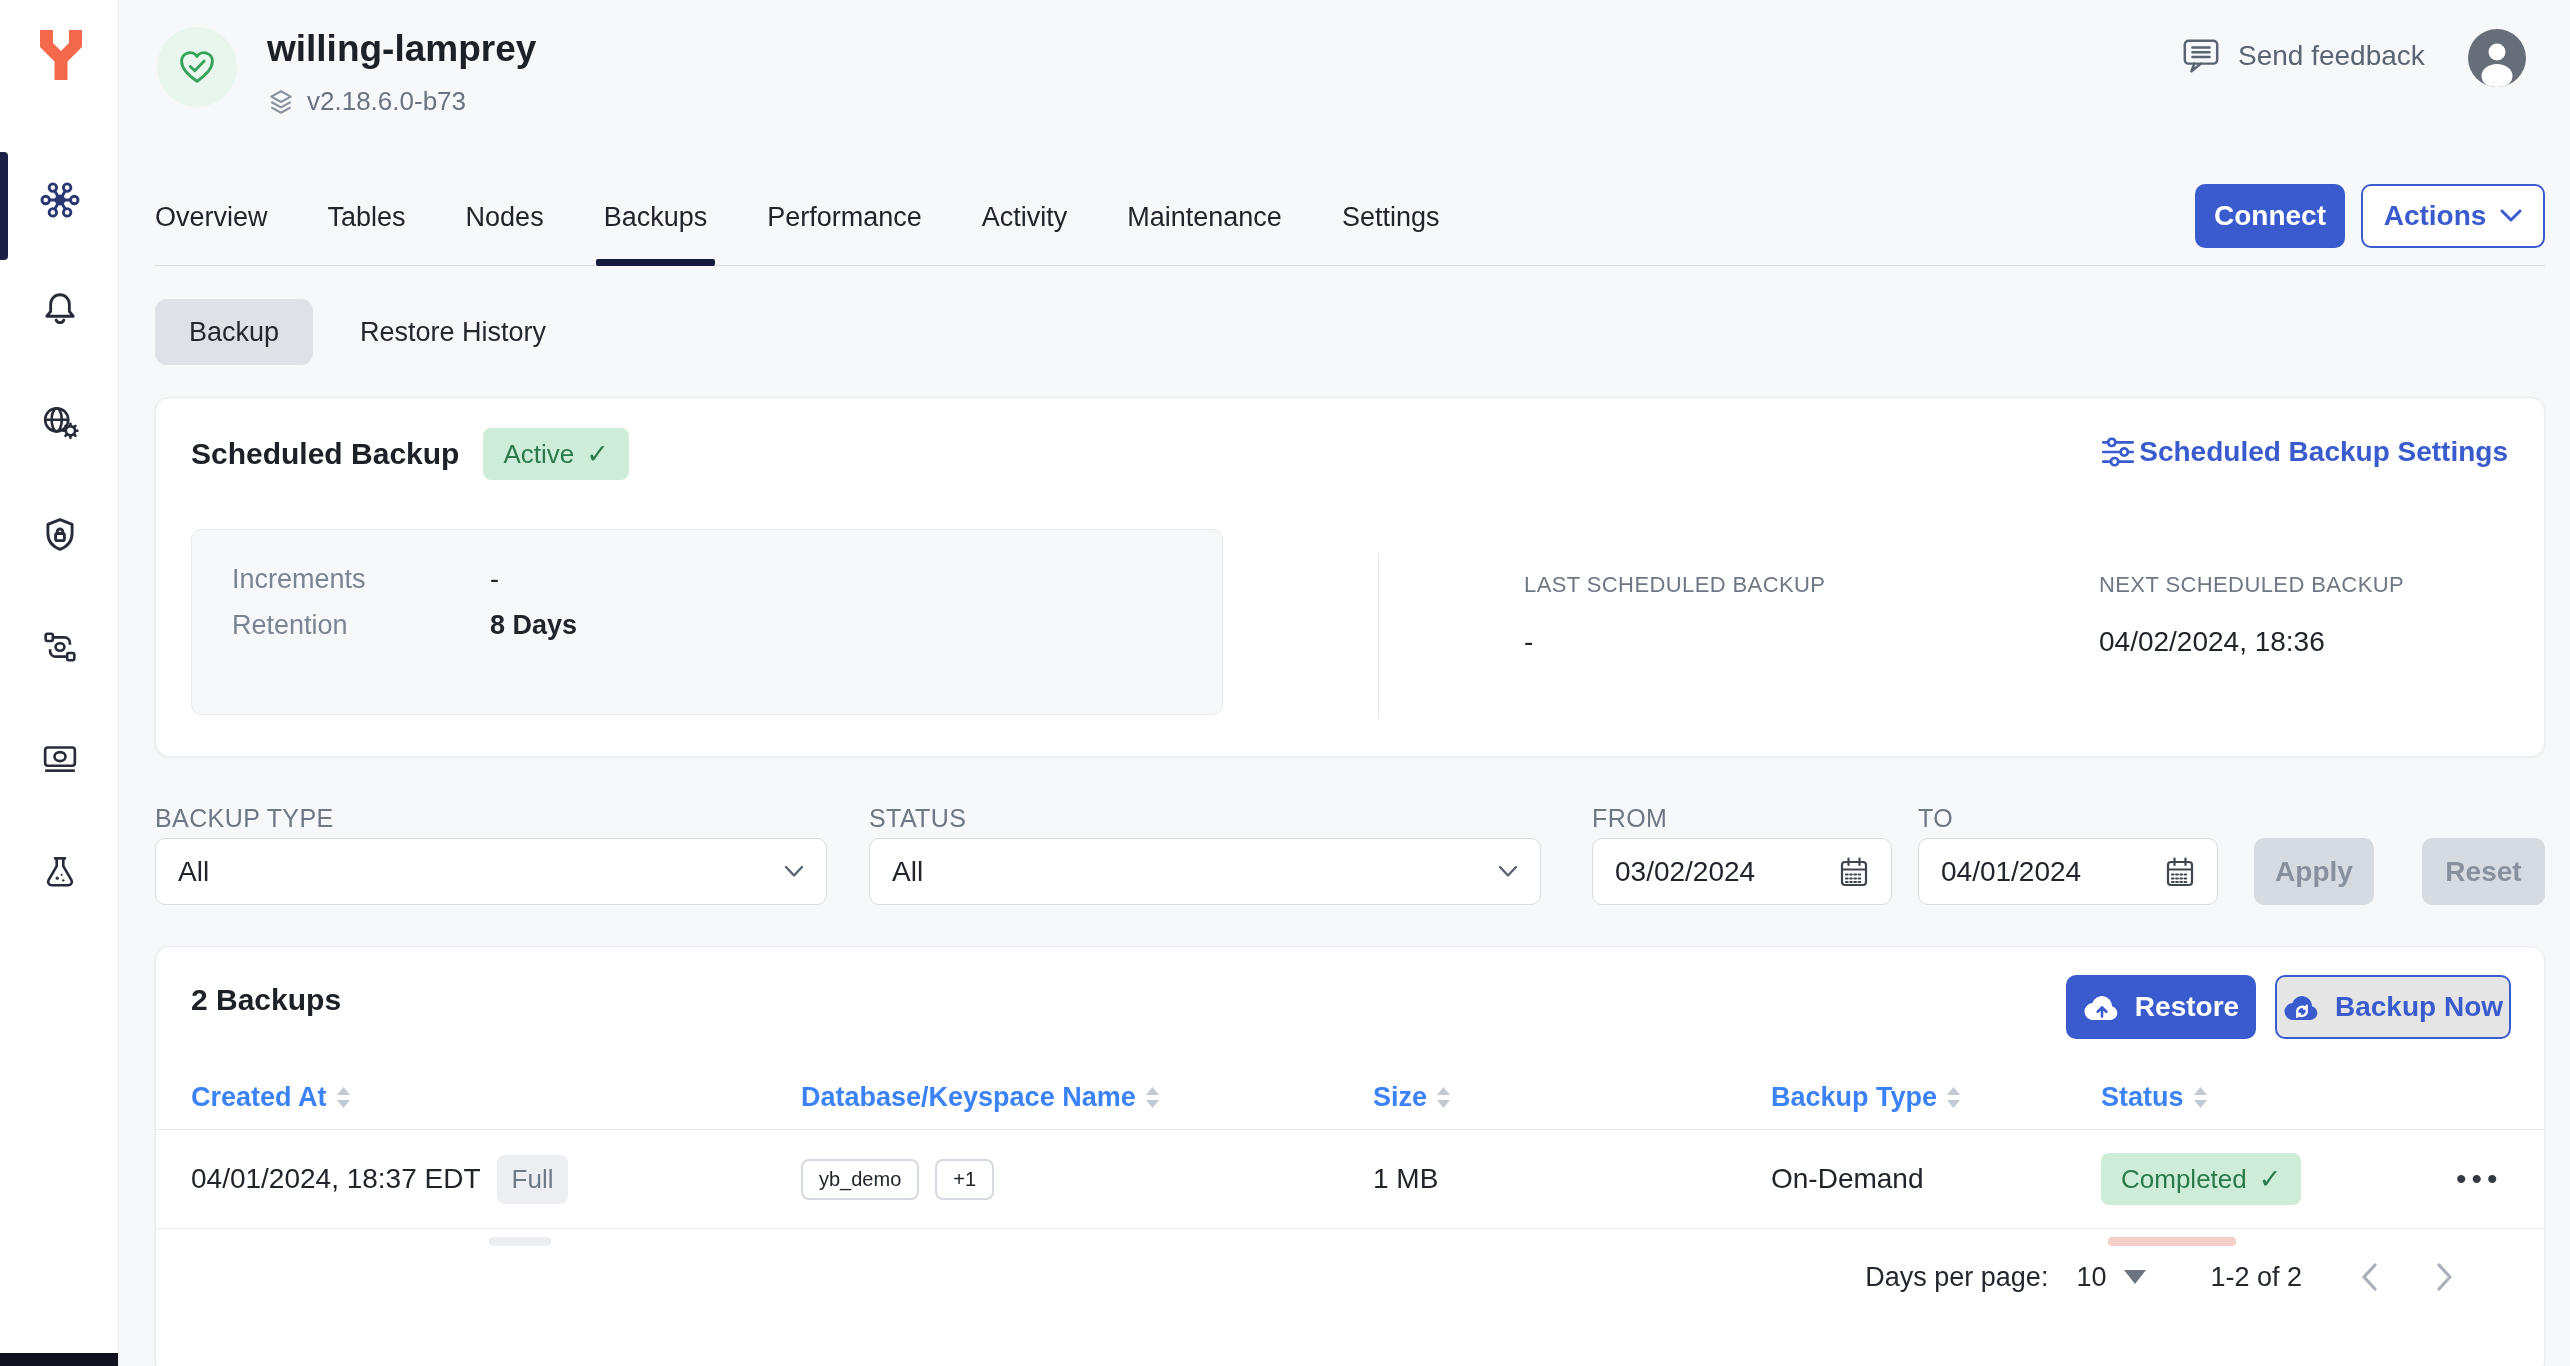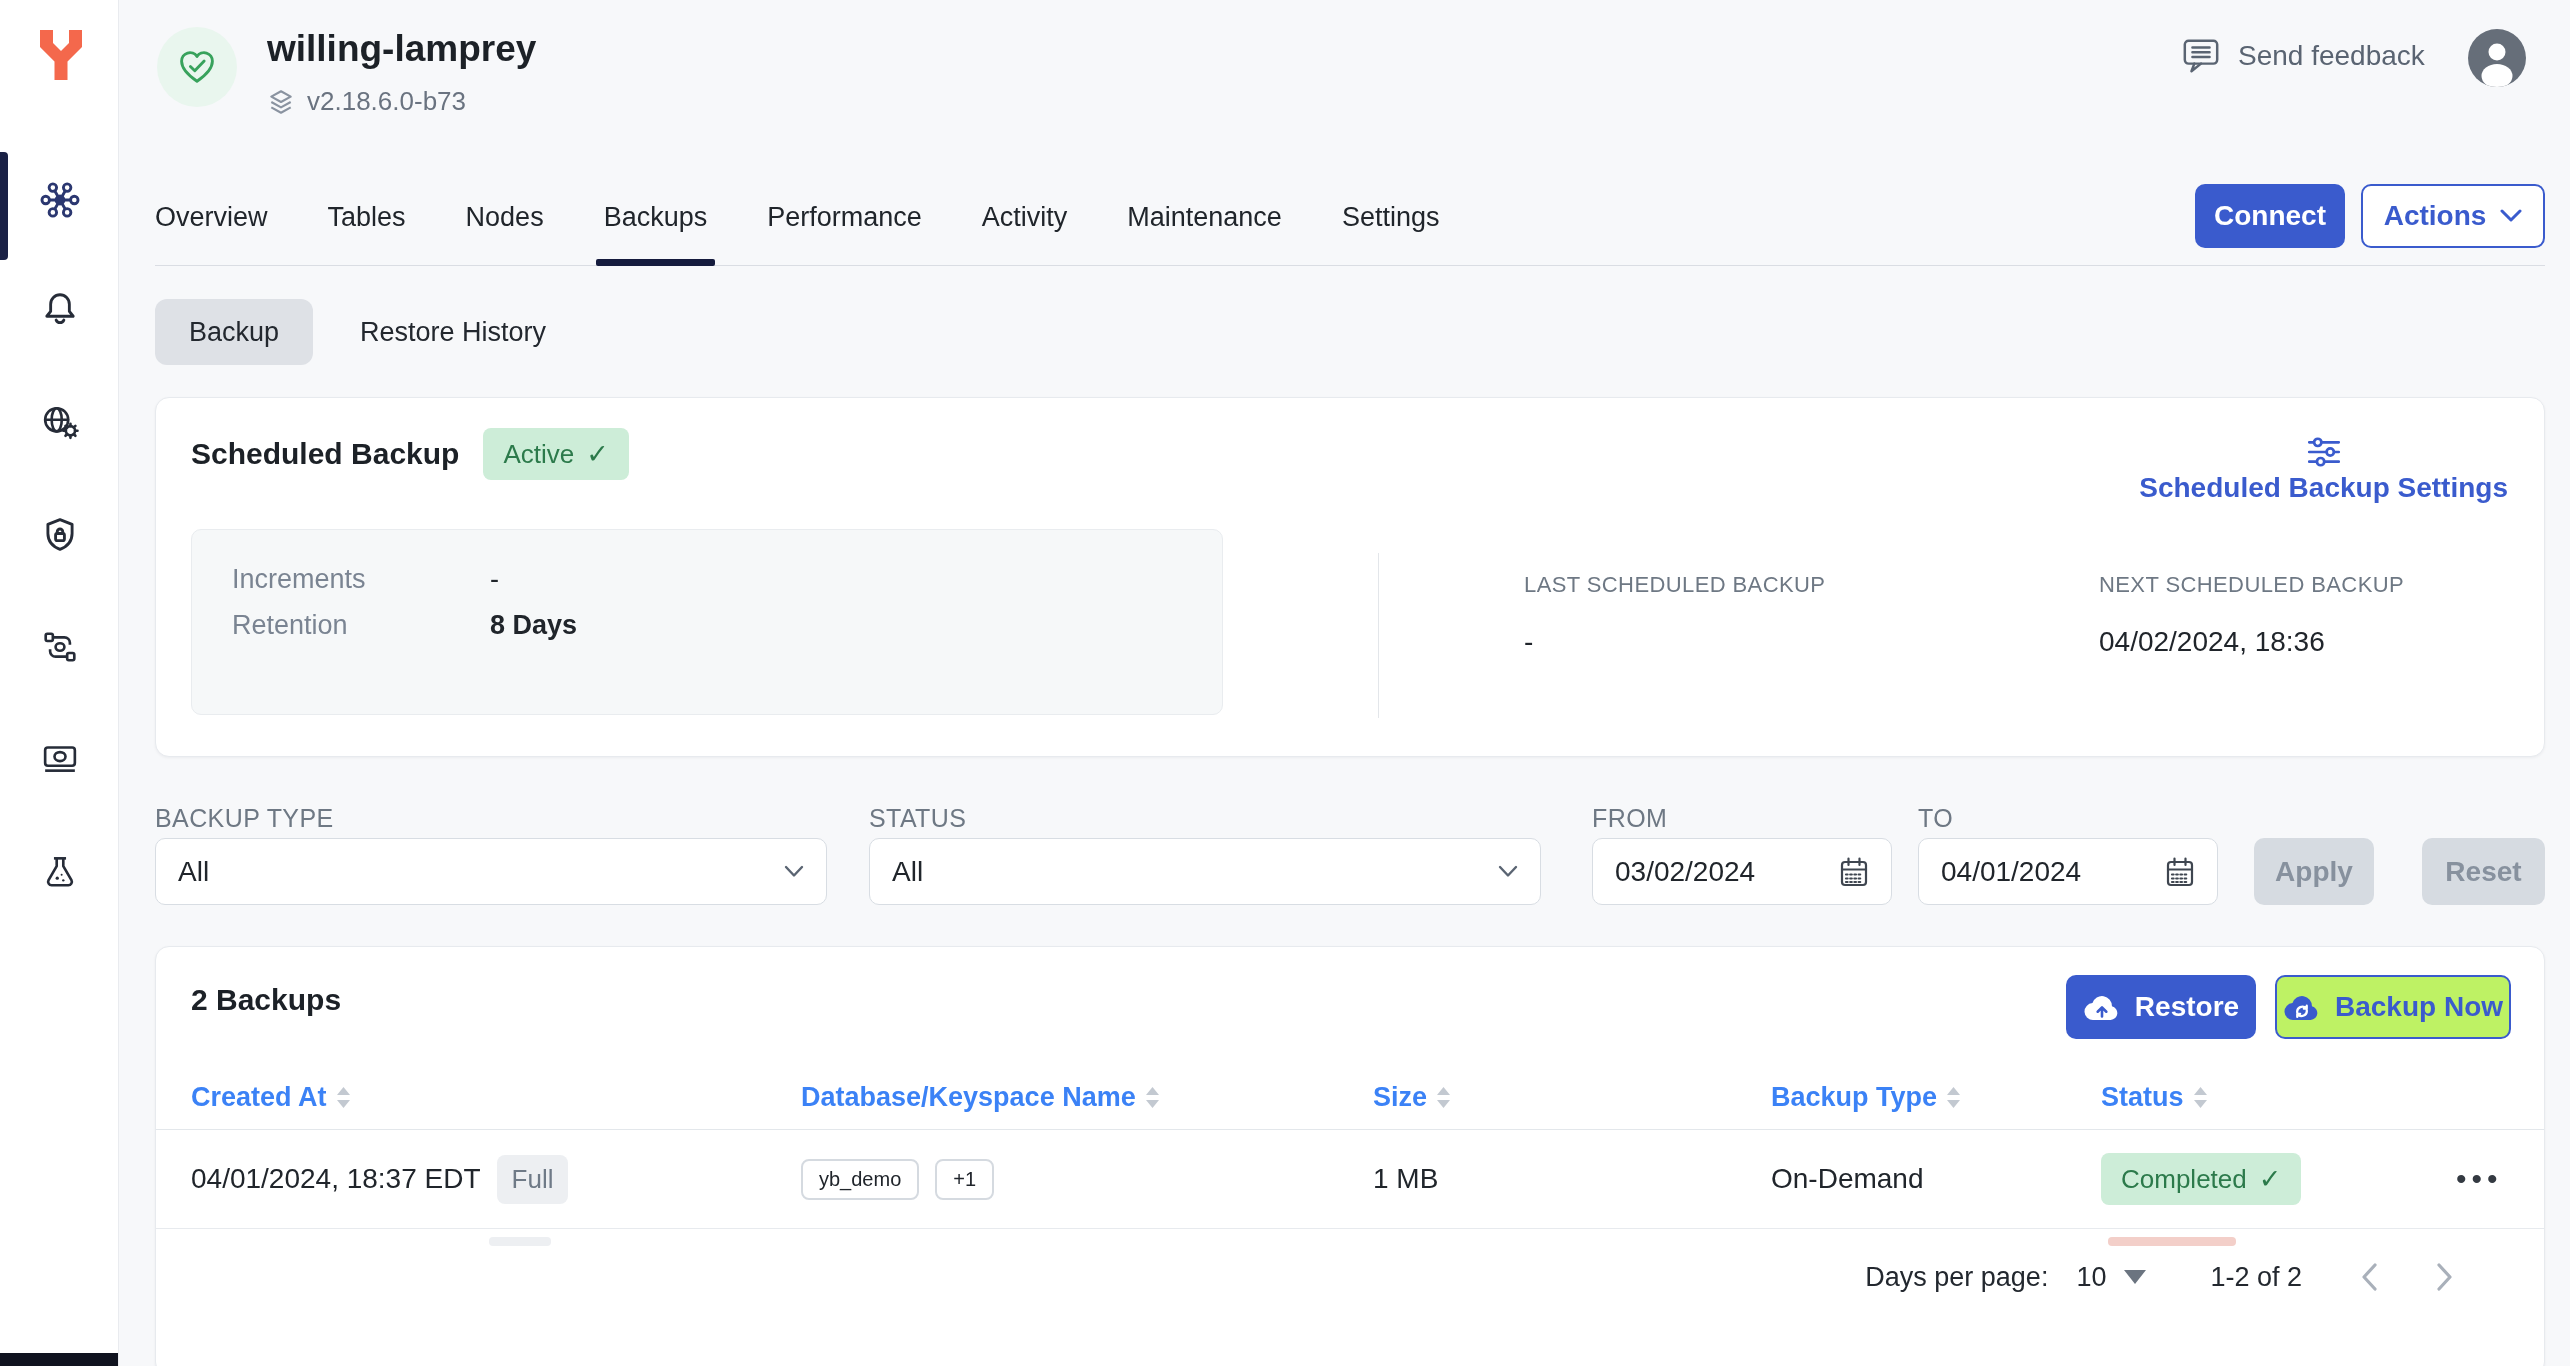--- a/index.html
+++ b/index.html
@@ -33,37 +33,37 @@
   
   .subtab-pill { position:absolute; left:155px; top:299px; height:66px; padding:0 34px; background:#DEE1E6; border-radius:12px; display:flex; align-items:center; font-size:27px; color:#23282F; cursor:pointer; }
   .subtab-plain { position:absolute; left:360px; top:299px; height:66px; display:flex; align-items:center; font-size:27px; color:#23282F; cursor:pointer; }
   
   .card { position:absolute; left:155px; width:2390px; background:#fff; border:1px solid #E7EAEE; border-radius:14px; box-shadow:0 1px 3px rgba(16,24,40,.05); }
   .card1 { top:397px; height:360px; }
   .card2 { top:946px; height:430px; }
   .card-title { font-size:30px; font-weight:bold; color:#1C2127; }
   .badge-green { display:inline-flex; align-items:center; gap:12px; background:#CDEDD8; color:#2C7A4B; font-size:26px; border-radius:8px; padding:10px 20px; }
   .badge-green .chk { font-weight:bold; font-size:27px; }
-  .sbs-link { position:absolute; right:36px; top:38px; display:flex; align-items:center; gap:4px; color:#3A5BCD; font-size:28px; font-weight:bold; cursor:pointer;flex-direction:column; }
+  .sbs-link { position:absolute; right:36px; top:38px; display:flex; align-items:center; gap:4px; color:#3A5BCD; font-size:28px; font-weight:bold; cursor:pointer; }
   .sched-box { position:absolute; left:35px; top:131px; width:1032px; height:186px; background:#F6F8F9; border:1px solid #E9ECEF; border-radius:10px; padding:34px 0 0 40px; display:flex; flex-direction:column; gap:15px; }
   .sched-row { display:flex; height:31px; align-items:center; font-size:27px; }
   .sched-row .lbl { width:258px; color:#7A8492; }
   .sched-row .val { color:#20252B; font-weight:bold; }
   .sched-row .val.plain { font-weight:normal; }
   .vdivider { position:absolute; left:1222px; top:155px; width:1px; height:165px; background:#E3E6EA; }
   .meta-label { position:absolute; top:174px; font-size:22px; color:#6E7884; letter-spacing:.4px; }
   .meta-value { position:absolute; top:228px; font-size:28px; color:#20252B; }
   
   .flabel { position:absolute; top:804px; font-size:25px; color:#6E7884; letter-spacing:.4px; }
   .fctl { position:absolute; top:838px; height:67px; background:#fff; border:1px solid #D8DDE3; border-radius:10px; display:flex; align-items:center; padding:0 22px; font-size:28px; color:#20252B; cursor:pointer; }
   .fctl .grow { flex:1; }
   .btn-gray { position:absolute; top:838px; height:67px; border-radius:10px; background:#D6DBE1; color:#87919E; font-weight:bold; font-size:28px; display:flex; align-items:center; justify-content:center; cursor:pointer; }
   
   .btn-restore { position:absolute; left:1910px; top:28px; width:190px; height:64px; background:#3A5BCD; color:#fff; gap:14px; }
-  .btn-backupnow { position:absolute; left:2119px; top:28px; width:236px; height:64px; background:#bef264; border:2px solid #3A5BCD; color:#3A5BCD; gap:14px; }
+  .btn-backupnow { position:absolute; left:2119px; top:28px; width:236px; height:64px; background:#e5e5e5; border:2px solid #3A5BCD; color:#3A5BCD; gap:14px; }
   .tgrid { display:grid; grid-template-columns:610px 572px 398px 330px 355px 1fr; align-items:center; padding-left:35px; }
   .thead { position:absolute; left:0; right:0; top:118px; height:65px; border-bottom:1px solid #E3E7EB; }
   .th { display:flex; align-items:center; gap:10px; font-size:27px; font-weight:bold; color:#3b82f6; cursor:pointer; }
   .trow { position:absolute; left:0; right:0; top:183px; height:99px; border-bottom:1px solid #E7EAEE; }
   .cell { font-size:28px; color:#20252B; display:flex; align-items:center; gap:16px; }
   .badge-light { background:#EDEFF2; color:#6F7A87; font-size:26px; border-radius:8px; padding:9px 15px; }
   .chip { background:#fff; border:2px solid #D5DAE0; border-radius:8px; padding:7px 16px; font-size:20px; color:#20252B; }
   .dots { font-size:30px; letter-spacing:5px; color:#343A42; cursor:pointer; }
   .sliver { position:absolute; height:9px; border-radius:4px; }
   .pagination { position:absolute; right:90px; top:300px; height:60px; display:flex; align-items:center; font-size:27px; color:#23282F; }

